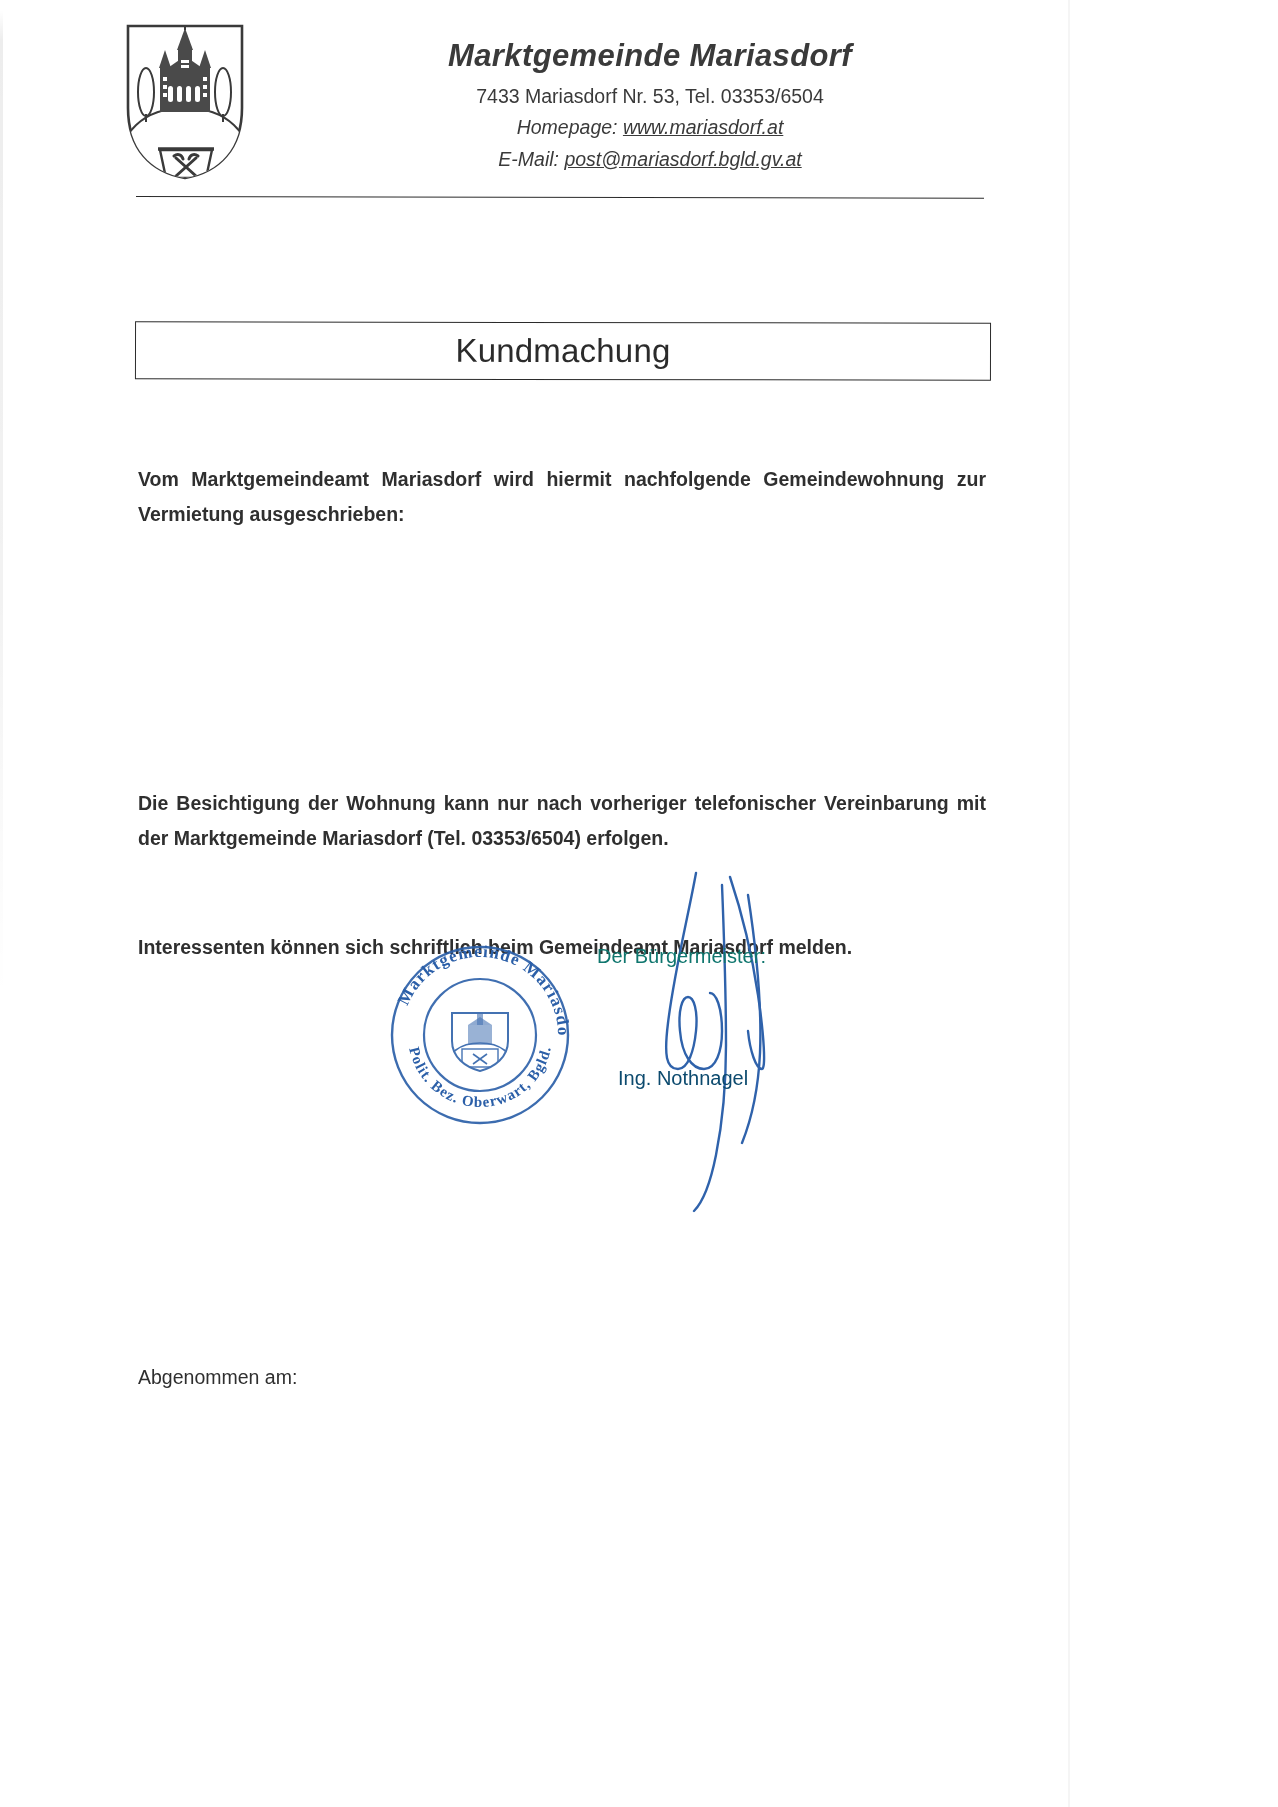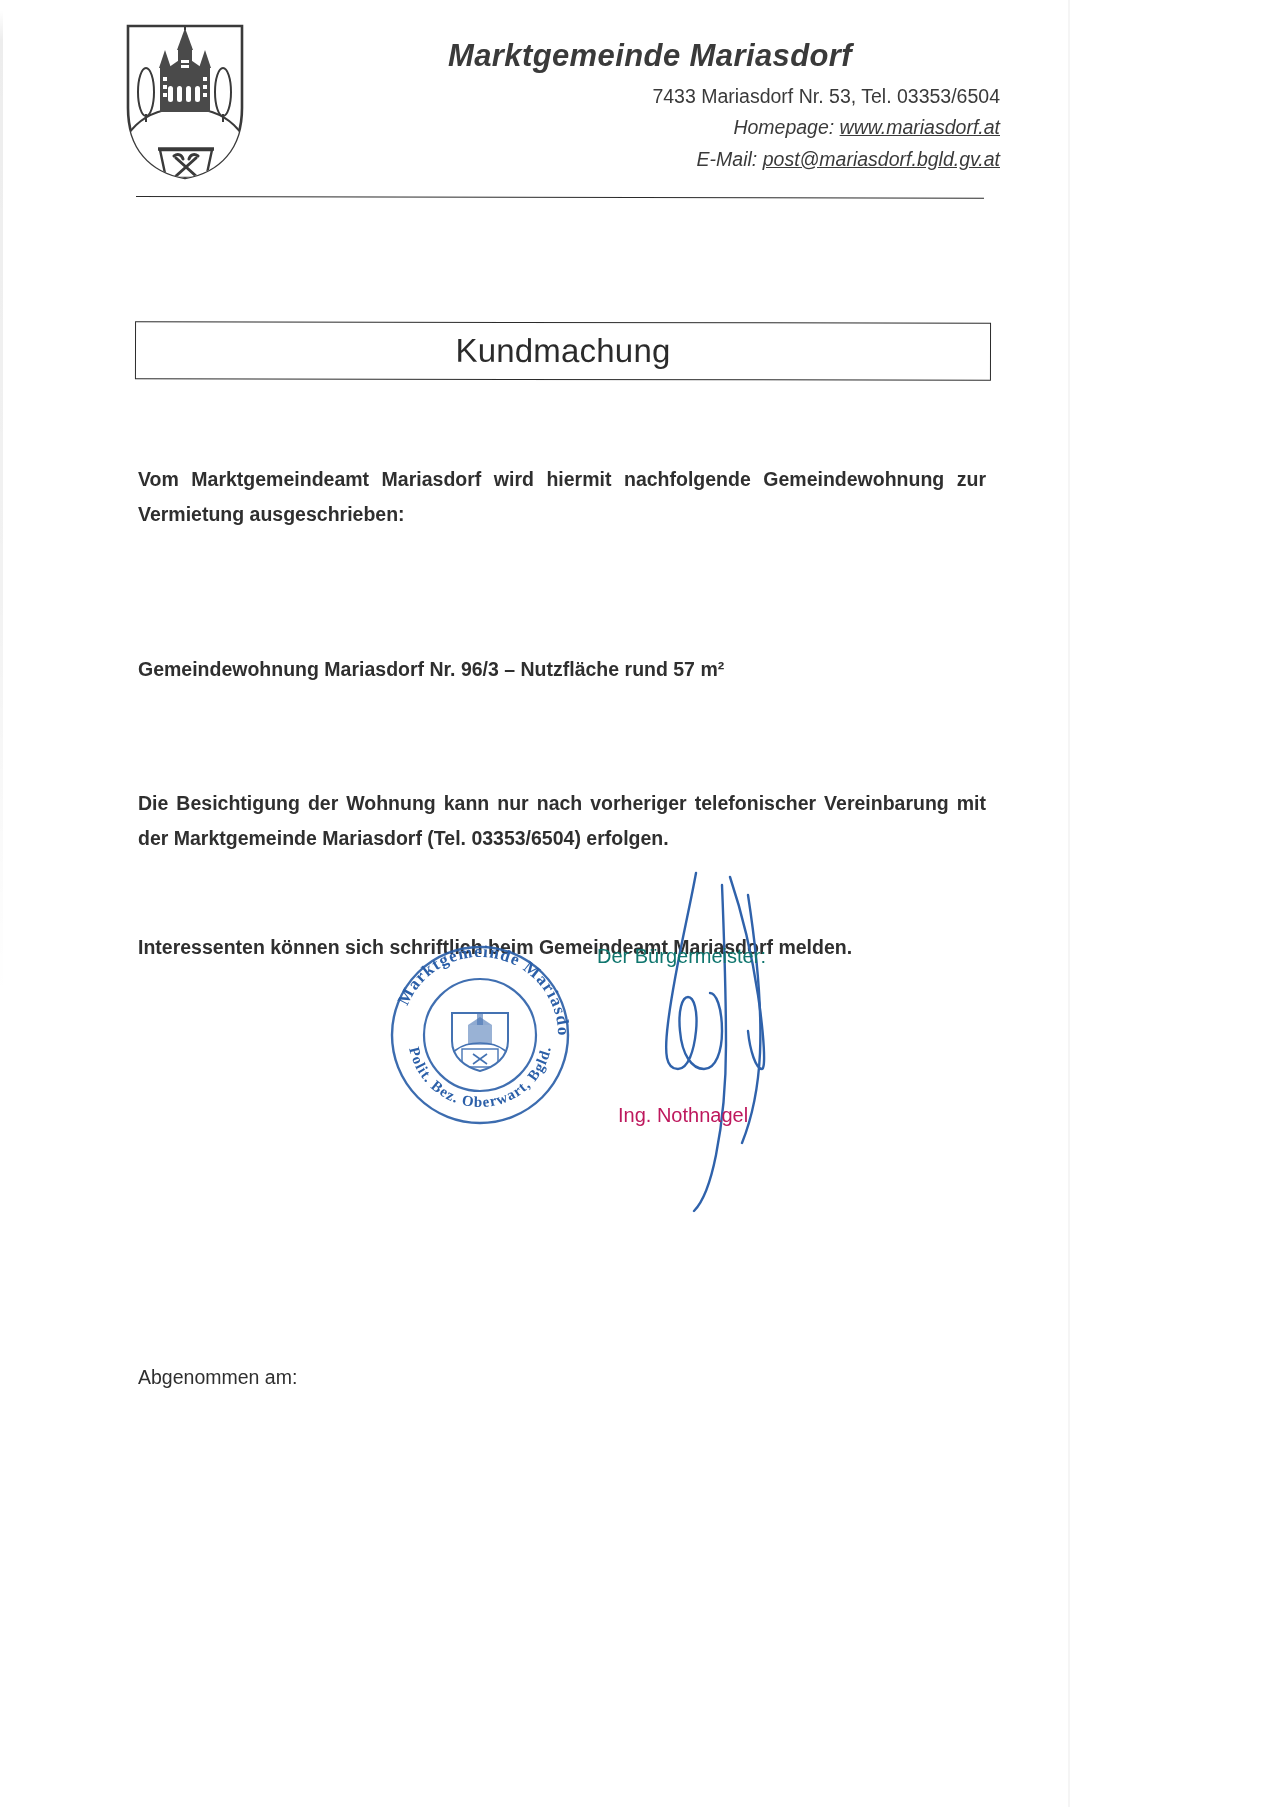--- a/index.html
+++ b/index.html
@@ -67,21 +67,20 @@
     color: #3a3a3a;
     margin: 0 0 8px 0;
     white-space: nowrap;
   }
   .org-line {
     font-size: 19.5px;
     color: #3a3a3a;
     margin: 0 0 3px 0;
     line-height: 1.45;
     white-space: nowrap;
-    text-align: right;
   }
   .org-line.italic { font-style: italic; }
   .org-line .u {
     text-decoration: underline;
   }
   .rule {
     position: absolute;
     left: 136px;
     top: 196px;
     width: 848px;
@@ -154,22 +153,21 @@
     left: 597px;
     top: 100px;
     font-size: 20px;
     color: #0f766e;
   }
   .sig-name {
     position: absolute;
     left: 618px;
     top: 222px;
     font-size: 20px;
-    color: #be185d;
-    margin-top: 37px;
+    color: #0c4a6e;
   }
 
   
   .footer {
     position: absolute;
     left: 138px;
     top: 1360px;
     font-size: 19.5px;
     line-height: 35px;
     color: #2f2f2f;
@@ -251,21 +249,20 @@
 
     <div class="rule"></div>
   </div>
 
   <div class="title-box">
     <div class="title-text">Kundmachung</div>
   </div>
 
   <div class="body-text just p1">Vom Marktgemeindeamt Mariasdorf wird hiermit nachfolgende Gemeindewohnung zur Vermietung ausgeschrieben:</div>
 
-  <div class="body-text p3"><span>Gemeindewohnung </span><b class="nowrap">Mariasdorf Nr. 96/3</b><span> – Nutzfläche rund 57 m²</span></div>
 
   <div class="body-text just p4">Die Besichtigung der Wohnung kann nur nach vorheriger telefonischer Vereinbarung mit der Marktgemeinde Mariasdorf (Tel. 03353/6504) erfolgen.</div>
 
   <div class="body-text" style="top:930px;">Interessenten können sich schriftlich beim Gemeindeamt Mariasdorf melden.</div>
 
   <div class="sig-area">
 
     <div class="stamp">
       <svg viewBox="0 0 196 196" width="196" height="196" aria-hidden="true">
         <defs>

